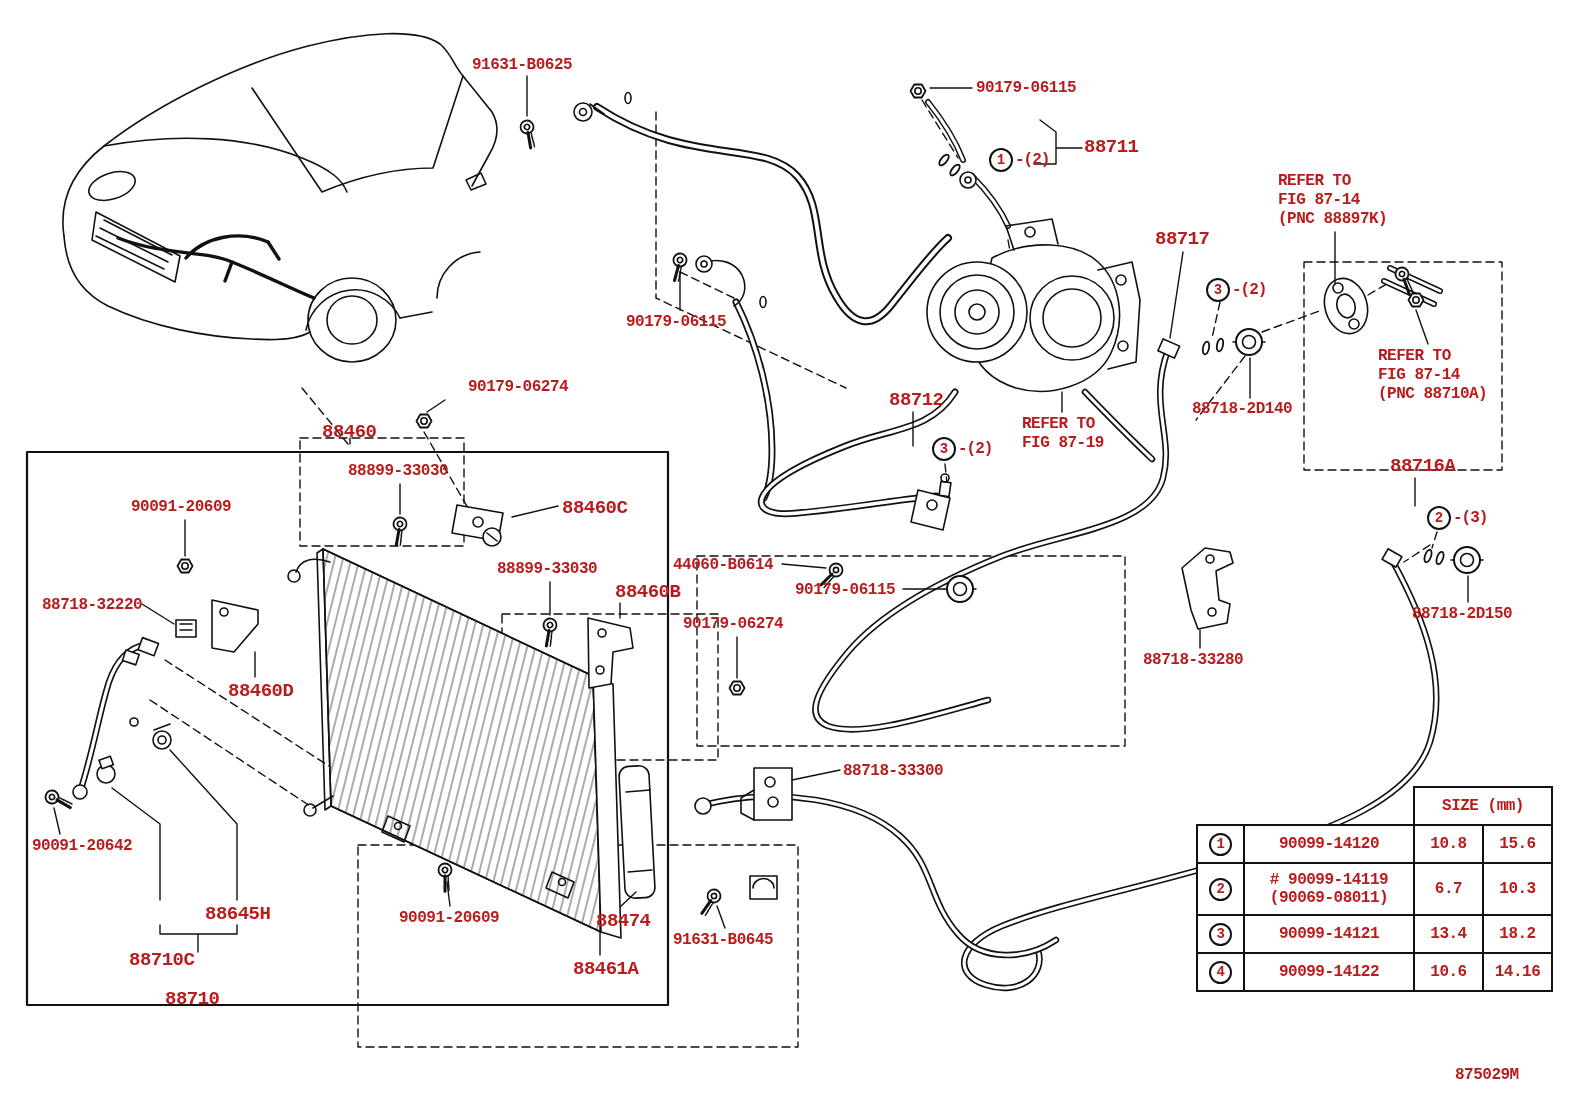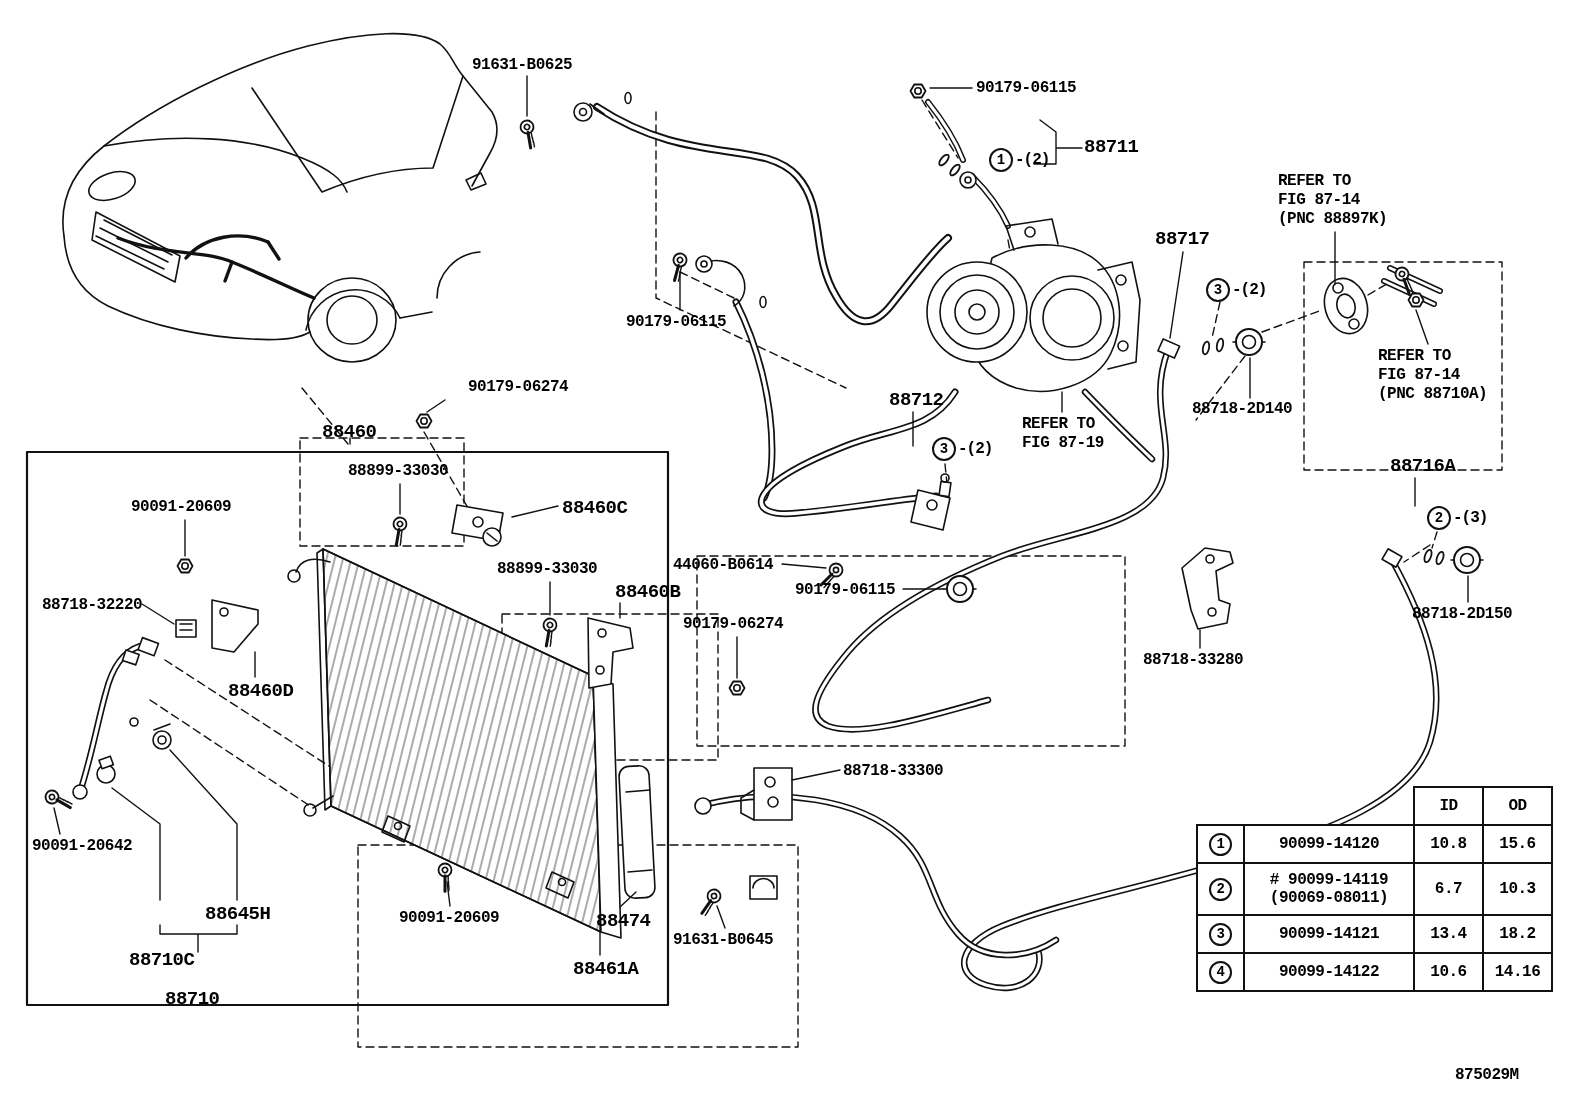--- a/index.html
+++ b/index.html
@@ -1,18 +1,18 @@
 <!DOCTYPE html>
 <html><head>
 <meta charset="utf-8">
 <style>
   *{margin:0;padding:0;box-sizing:border-box}
   html,body{background:#fff}
   #stage{position:relative;width:1592px;height:1099px;background:#fff;overflow:hidden;
-         font-family:"Liberation Mono","DejaVu Sans Mono",monospace;color:#000000}
+         font-family:"Liberation Mono","DejaVu Sans Mono",monospace;color:#b91c1c}
   #artwork{position:absolute;left:0;top:0;width:1592px;height:1099px}
   .plabel{position:absolute;font-weight:bold;white-space:pre-line;line-height:1.2;letter-spacing:-0.5px}
   .plabel.sm{font-size:16px}
   .plabel.lg{font-size:19px}
   .callout{position:absolute;display:flex;align-items:center;font-weight:bold;font-size:16px}
   .cnum{display:inline-flex;align-items:center;justify-content:center;width:24px;height:24px;
         border:2px solid #111;border-radius:50%;font-size:14px;margin-right:2px;background:#fff}
   .csuf{letter-spacing:-1px}
   .size-table{position:absolute;left:1196px;top:786px;border-collapse:collapse;table-layout:fixed;
               font-weight:bold;font-size:16px;background:transparent}
@@ -363,24 +363,23 @@
     </div>
 
 <table class="size-table">
   <colgroup>
         <col style="width:47px">
         <col style="width:170px">
         <col style="width:69px">
         <col style="width:69px">
       </colgroup>
   <tbody>
-  <tr class="r-h">
+        <tr class="r-h">
     <td class="blank" colspan="2"></td>
-    <th>ID</th>
-    <th>OD</th>
+    <th colspan="2">SIZE (mm)</th>
   </tr>
   <tr class="r-h">
     <td><span class="tcirc">1</span></td>
     <td>90099-14120</td>
     <td>10.8</td>
     <td>15.6</td>
   </tr>
   <tr class="r-tall">
     <td><span class="tcirc">2</span></td>
     <td>

